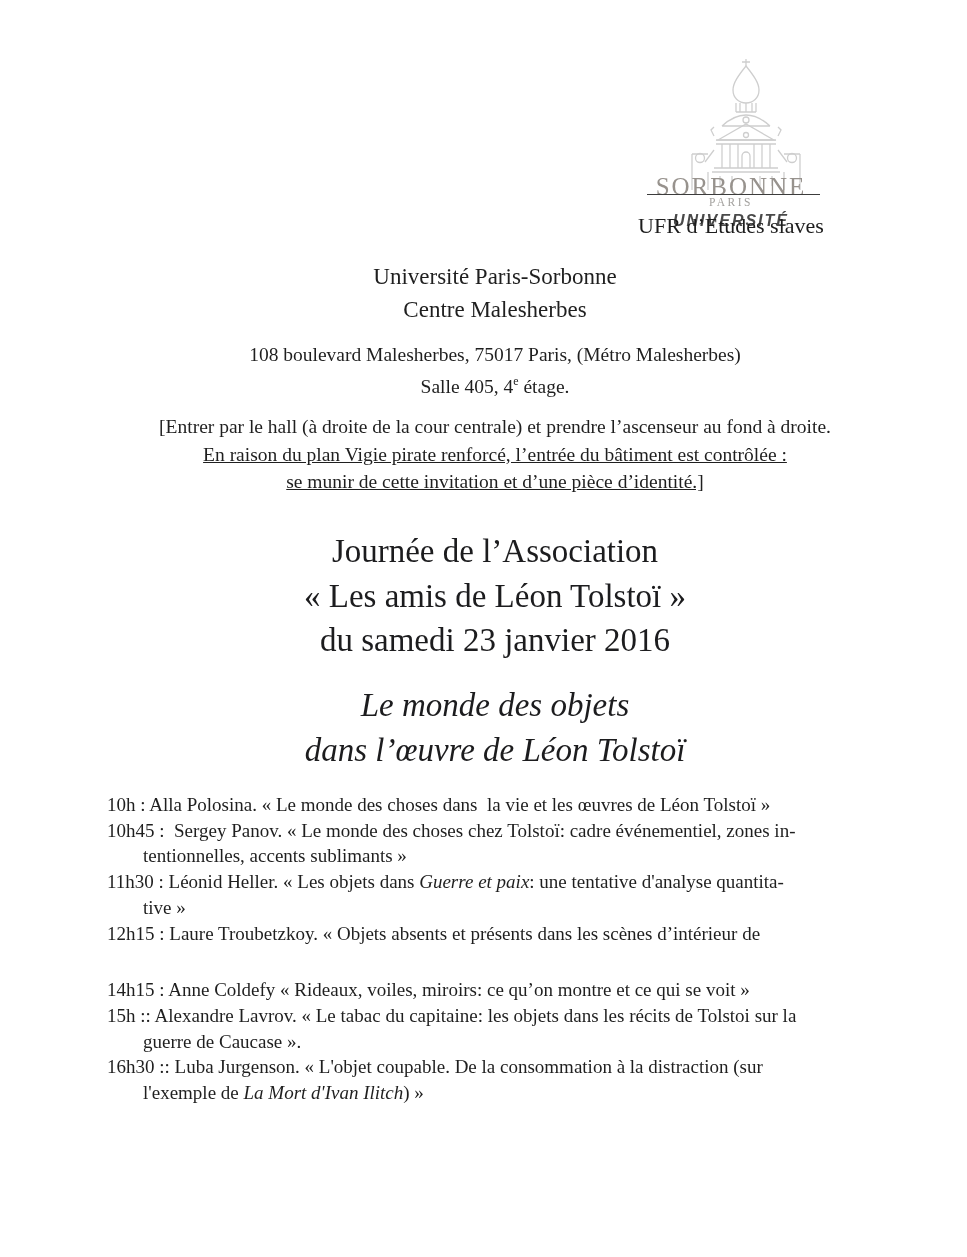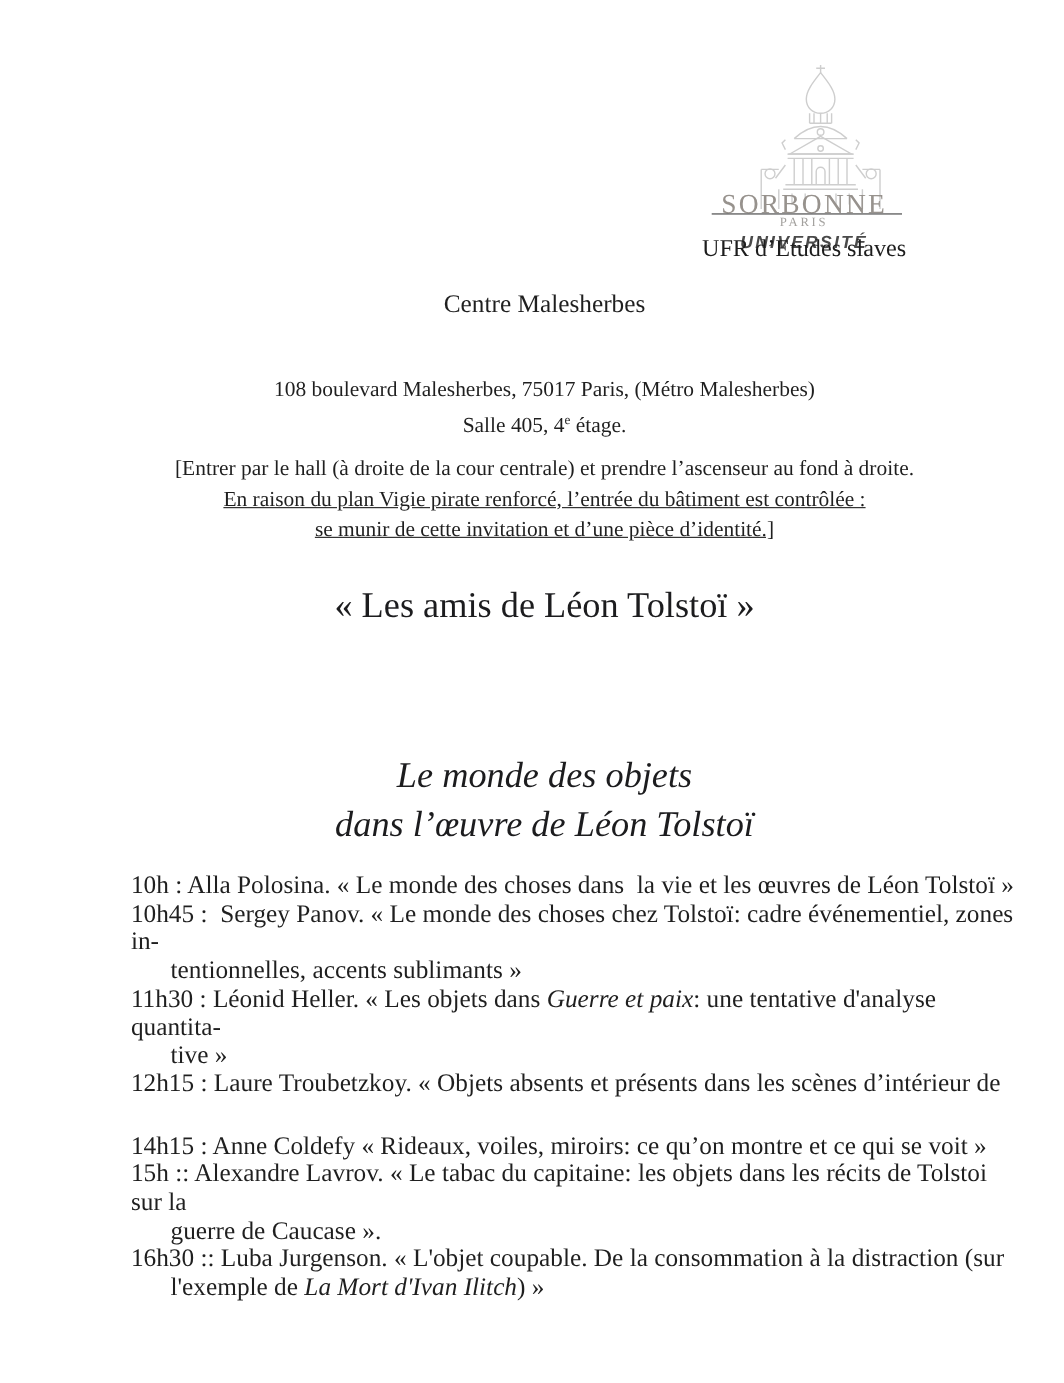--- a/index.html
+++ b/index.html
@@ -19,21 +19,21 @@
   .dept{top:215px;font-size:22px;color:#1d1d1d;}
   
   .institution{top:261px;font-size:23px;line-height:32.5px;}
   .address{top:342px;font-size:19.5px;line-height:26px;}
   .address sup{font-size:12px;}
   .notice{top:413px;font-size:19.5px;line-height:27.5px;}
   .underlined{text-decoration:underline;text-align:center;}
   .event-title{top:529px;font-size:33px;line-height:44.5px;color:#1c1c1e;}
   .event-subtitle{top:683px;font-size:33px;line-height:45px;font-style:italic;color:#1c1c1e;}
   
-  .program{top:792px;left:107px;width:810px;font-size:23px;line-height:25.7px;margin-left:12px;}
+  .program{top:792px;left:107px;width:810px;font-size:19px;line-height:25.7px;}
   .prog-line{white-space:pre-wrap;}
   .prog-line.cont{padding-left:36px;}
   .prog-spacer{height:31px;}
   .it{font-style:italic;}
   svg.sketch{position:absolute;left:678px;top:56px;}
 </style>
 </head>
 <body>
 
 <svg class="sketch" width="136" height="134" viewBox="0 0 136 134" fill="none" stroke="#c6c6c6" stroke-width="1.3" opacity="0.85">
@@ -56,36 +56,39 @@
   <path d="M27,106 L36,94 M109,106 L100,94"></path>
 </svg>
 
 <div class="abs logo-text logo-paris">PARIS</div>
 <div class="abs logo-text logo-sorbonne">SORBONNE</div>
 <div class="abs logo-rule"></div>
 <div class="abs logo-text logo-universite">UNIVERSITÉ</div>
 <div class="abs logo-text dept">UFR d’Etudes slaves</div>
 
 <div class="abs center-wrap institution">
+  <div>Université Paris-Sorbonne</div>
   <div>Centre Malesherbes</div>
 </div>
 
 <div class="abs center-wrap address">
   <div>108 boulevard Malesherbes, 75017 Paris, (Métro Malesherbes)</div>
   <div><span>Salle 405, 4</span><sup>e</sup><span> étage.</span></div>
 </div>
 
 <div class="abs center-wrap notice">
   <div>[Entrer par le hall (à droite de la cour centrale) et prendre l’ascenseur au fond à droite.</div>
   <div class="underlined">En raison du plan Vigie pirate renforcé, l’entrée du bâtiment est contrôlée :</div>
   <div class="underlined">se munir de cette invitation et d’une pièce d’identité.]</div>
 </div>
 
 <div class="abs center-wrap event-title">
+  <div>Journée de l’Association</div>
   <div>« Les amis de Léon Tolstoï »</div>
+  <div>du samedi 23 janvier 2016</div>
 </div>
 
 <div class="abs center-wrap event-subtitle">
   <div>Le monde des objets</div>
   <div>dans l’œuvre de Léon Tolstoï</div>
 </div>
 
 <div class="abs program">
   <div id="program-morning">
       <div class="prog-line"><span>10h : Alla Polosina. « Le monde des choses dans  la vie et les œuvres de Léon Tolstoï »</span></div>

